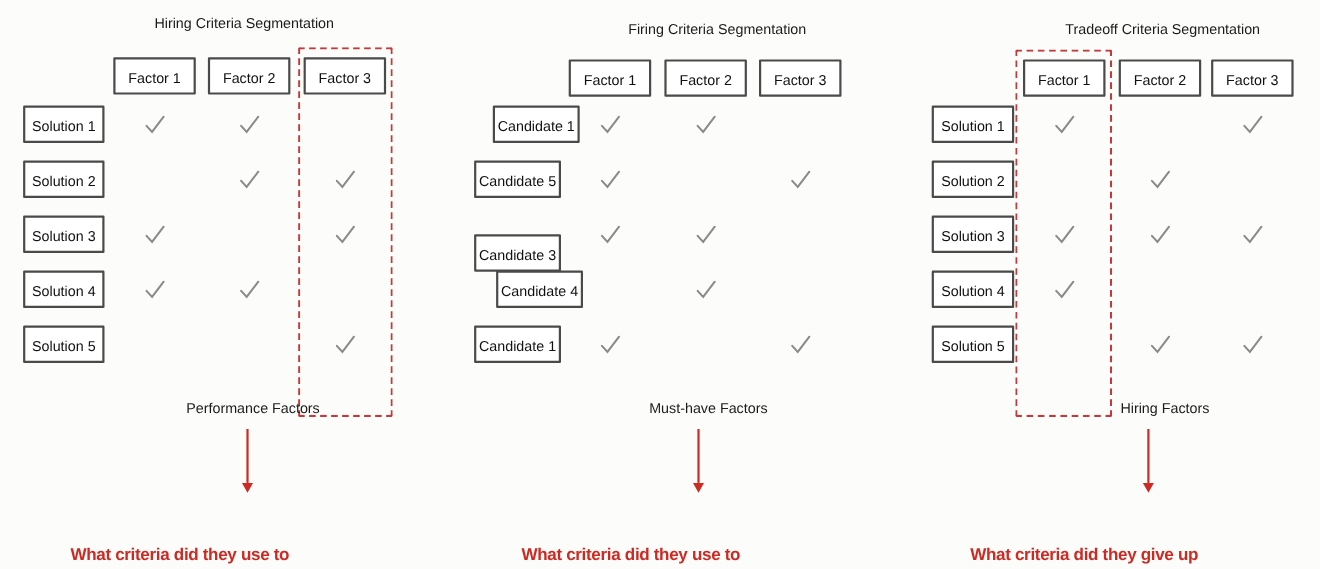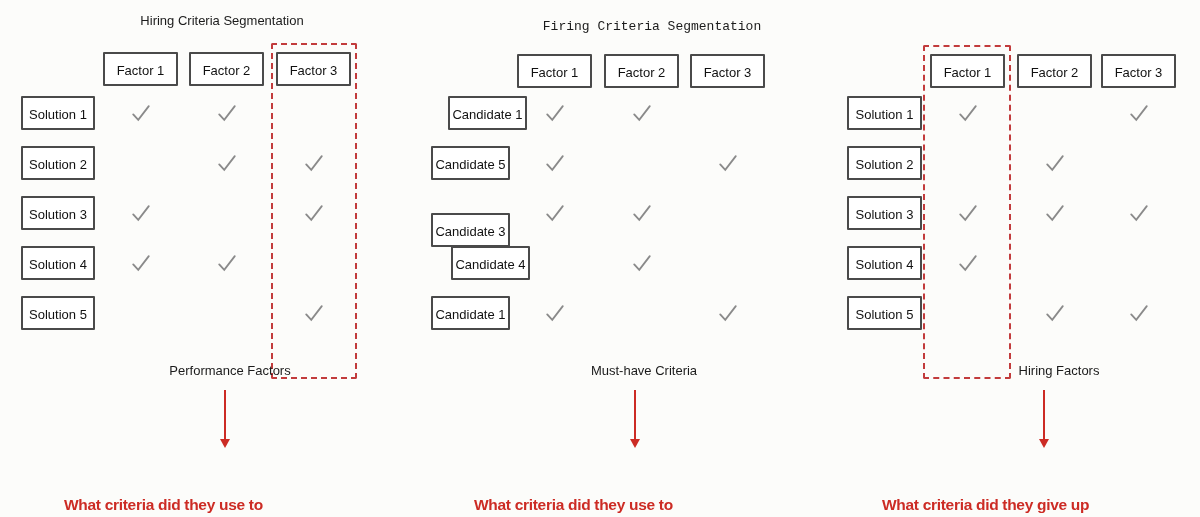--- a/index.html
+++ b/index.html
@@ -119,21 +119,21 @@
     <div class="factor-label" style="left: 218px;">Performance Factors</div>
     <div class="arrow" style="left: 225px;">
       <div class="arrow-line"></div>
       <div class="arrow-head"></div>
     </div>
     <div class="question" style="left: 224px;">What criteria did they use to
 hire their chosen solution?</div>
   </section>
 
   <section class="panel" style="left: 400px;">
-    <div class="title" style="left: 252px; top: 19px; font-family: Liberation Mono, monospace;">Firing Criteria Segmentation</div>
+    <div class="title" style="left: 252px; top: 19px;">Firing Criteria Segmentation</div>
     <div class="cols">
         <div class="box" style="left: 117px; top: 54px; width: 75px;">Factor 1</div>
         <div class="box" style="left: 204px; top: 54px; width: 75px;">Factor 2</div>
         <div class="box" style="left: 290px; top: 54px; width: 75px;">Factor 3</div>
       </div>
     <div class="rows">
         <div class="box" style="left: 48px; top: 96px; width: 79px;">Candidate 1</div>
         <div class="box" style="left: 31px; top: 146px; width: 79px;">Candidate 5</div>
         <div class="box" style="left: 31px; top: 213px; width: 79px;">Candidate 3</div>
         <div class="box" style="left: 31px; top: 246px; width: 79px; margin-left: 20px;">Candidate 4</div>
@@ -180,30 +180,31 @@
             <path d="M3.5 13.5 L9 19.5 L20.5 4.5" stroke="#8a8a8a" stroke-width="2" stroke-linecap="round" stroke-linejoin="miter"></path>
           </svg>
         </span>
         <span class="check" style="left: 327.5px; top: 313px;">
           <svg viewBox="0 0 24 24" fill="none">
             <path d="M3.5 13.5 L9 19.5 L20.5 4.5" stroke="#8a8a8a" stroke-width="2" stroke-linecap="round" stroke-linejoin="miter"></path>
           </svg>
         </span>
       </div>
 
-    <div class="factor-label" style="left: 232px;">Must-have Criteria</div>
+    <div class="factor-label" style="left: 232px;">Must-have Factors</div>
     <div class="arrow" style="left: 235px;">
       <div class="arrow-line"></div>
       <div class="arrow-head"></div>
     </div>
     <div class="question" style="left: 234px;">What criteria did they use to
 fire their candidate solutions?</div>
   </section>
 
   <section class="panel" style="left: 800px;">
+    <div class="title" style="left: 257px; top: 19px;">Tradeoff Criteria Segmentation</div>
     <div class="cols">
         <div class="box" style="left: 130px; top: 54px; width: 75px;">Factor 1</div>
         <div class="box" style="left: 217px; top: 54px; width: 75px;">Factor 2</div>
         <div class="box" style="left: 301px; top: 54px; width: 75px;">Factor 3</div>
       </div>
     <div class="rows">
         <div class="box" style="left: 47px; top: 96px; width: 75px;">Solution 1</div>
         <div class="box" style="left: 47px; top: 146px; width: 75px;">Solution 2</div>
         <div class="box" style="left: 47px; top: 196px; width: 75px;">Solution 3</div>
         <div class="box" style="left: 47px; top: 246px; width: 75px;">Solution 4</div>

